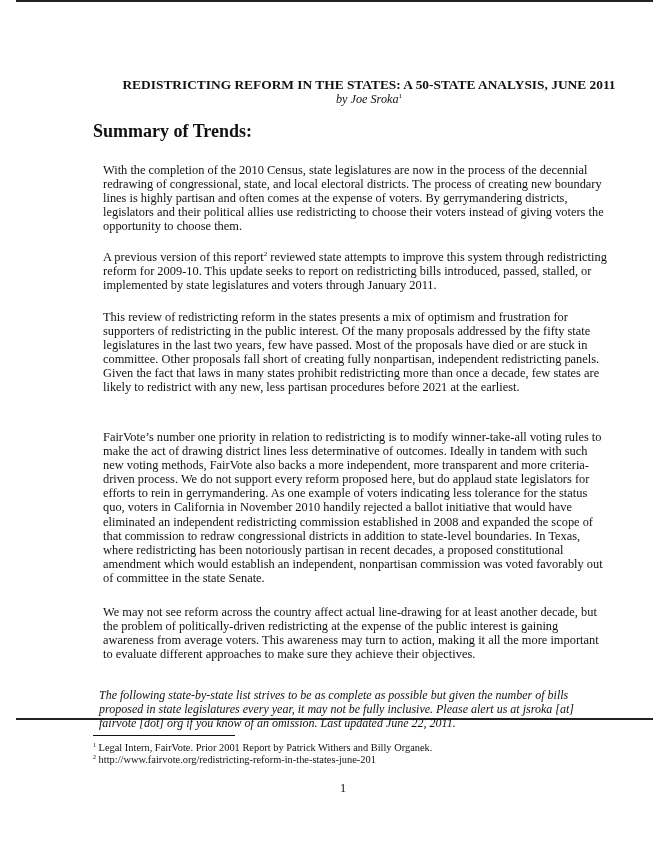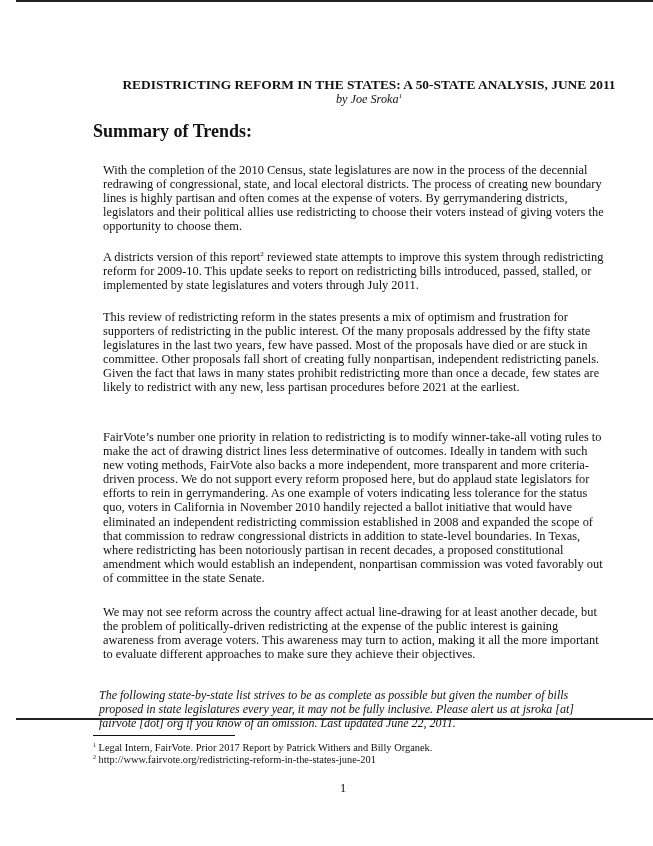--- a/index.html
+++ b/index.html
@@ -133,32 +133,32 @@
     </div>
 
     <div class="byline">
       <span>by Joe Sroka</span><sup>1</sup>
     </div>
 
     <div class="heading">Summary of Trends:</div>
 
     <p class="para p1">With the completion of the 2010 Census, state legislatures are now in the process of the decennial redrawing of congressional, state, and local electoral districts. The process of creating new boundary lines is highly partisan and often comes at the expense of voters. By gerrymandering districts, legislators and their political allies use redistricting to choose their voters instead of giving voters the opportunity to choose them.</p>
 
-    <p class="para p2"><span>A districts version of this report</span><sup>2</sup><span> reviewed state attempts to improve this system through redistricting reform for 2009-10. This update seeks to report on redistricting bills introduced, passed, stalled, or implemented by state legislatures and voters through July 2011.</span></p>
+    <p class="para p2"><span>A previous version of this report</span><sup>2</sup><span> reviewed state attempts to improve this system through redistricting reform for 2009-10. This update seeks to report on redistricting bills introduced, passed, stalled, or implemented by state legislatures and voters through January 2011.</span></p>
 
     <p class="para p3">This review of redistricting reform in the states presents a mix of optimism and frustration for supporters of redistricting in the public interest. Of the many proposals addressed by the fifty state legislatures in the last two years, few have passed. Most of the proposals have died or are stuck in committee. Other proposals fall short of creating fully nonpartisan, independent redistricting panels. Given the fact that laws in many states prohibit redistricting more than once a decade, few states are likely to redistrict with any new, less partisan procedures before 2021 at the earliest.</p>
 
     <p class="para p4">FairVote’s number one priority in relation to redistricting is to modify winner-take-all voting rules to make the act of drawing district lines less determinative of outcomes. Ideally in tandem with such new voting methods, FairVote also backs a more independent, more transparent and more criteria-driven process. We do not support every reform proposed here, but do applaud state legislators for efforts to rein in gerrymandering. As one example of voters indicating less tolerance for the status quo, voters in California in November 2010 handily rejected a ballot initiative that would have eliminated an independent redistricting commission established in 2008 and expanded the scope of that commission to redraw congressional districts in addition to state-level boundaries. In Texas, where redistricting has been notoriously partisan in recent decades, a proposed constitutional amendment which would establish an independent, nonpartisan commission was voted favorably out of committee in the state Senate.</p>
 
     <p class="para p5">We may not see reform across the country affect actual line-drawing for at least another decade, but the problem of politically-driven redistricting at the expense of the public interest is gaining awareness from average voters. This awareness may turn to action, making it all the more important to evaluate different approaches to make sure they achieve their objectives.</p>
 
     <p class="note">The following state-by-state list strives to be as complete as possible but given the number of bills proposed in state legislatures every year, it may not be fully inclusive. Please alert us at jsroka [at] fairvote [dot] org if you know of an omission. Last updated June 22, 2011.</p>
 
     <div class="fn-rule"></div>
 
-    <div class="footnote fn1"><sup>1</sup><span> Legal Intern, FairVote. Prior 2017 Report by Patrick Withers and Billy Organek.</span></div>
+    <div class="footnote fn1"><sup>1</sup><span> Legal Intern, FairVote. Prior 2001 Report by Patrick Withers and Billy Organek.</span></div>
 
     <div class="footnote fn2"><sup>2</sup><span> http://www.fairvote.org/redistricting-reform-in-the-states-june-201</span></div>
 
     <div class="page-number">1</div>
 
   </div>
 </div>
 
 </body></html>

